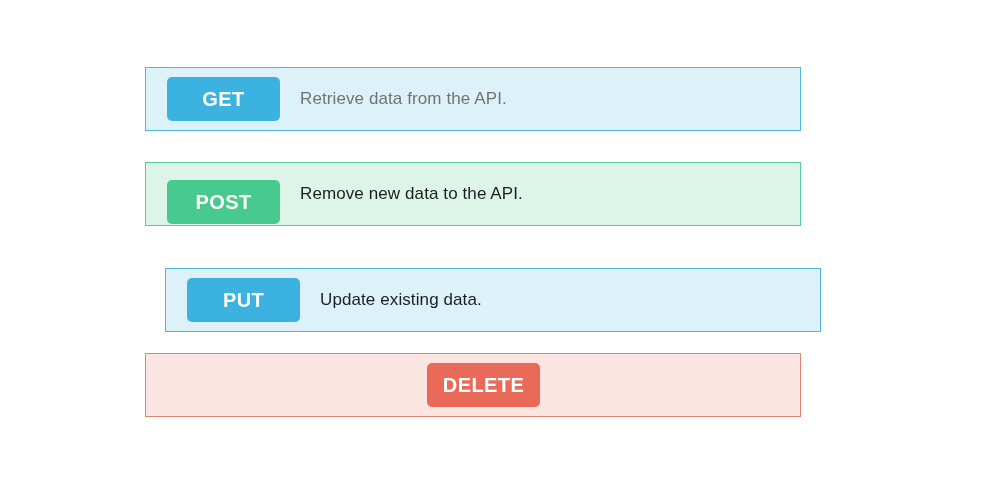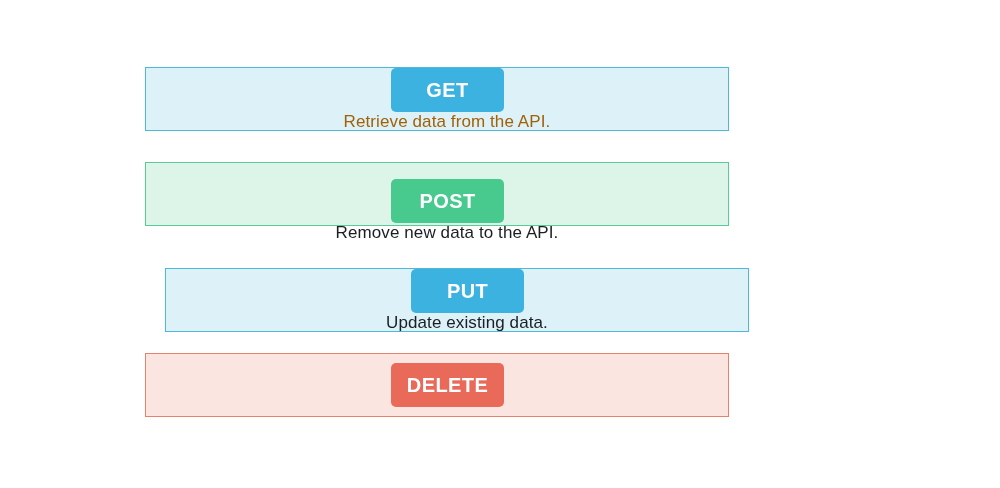--- a/index.html
+++ b/index.html
@@ -11,27 +11,26 @@
   .canvas {
     position: relative;
     width: 1000px;
     height: 488px;
     background: #ffffff;
     overflow: hidden;
   }
   .row {
     position: absolute;
     left: 145px;
-    width: 584px;
+    width: 656px;
     height: 64px;
     box-sizing: border-box;
     border: 1.5px solid transparent;
     display: flex;
     align-items: center;
-    flex-direction: column;
   }
   .row-1 { top: 67px; }
   .row-2 { top: 162px; }
   .row-3 { top: 268px; margin-left: 20px; }
   .row-4 { top: 353px; justify-content: center; }
   .badge {
     flex: 0 0 auto;
     margin-left: 21px;
     width: 113px;
     height: 44px;
@@ -53,21 +52,21 @@
     letter-spacing: 0.1px;
   }
 </style>
 </head>
 <body>
 
 <div class="canvas" style="background: rgb(255, 255, 255);">
 
   <div class="row row-1" style="background: rgb(221, 241, 249); border-color: rgb(79, 184, 214);">
     <span class="badge" style="background: rgb(59, 178, 224); color: rgb(255, 255, 255);">GET</span>
-    <span class="desc" style="color: #a16207;">Retrieve data from the API.</span>
+    <span class="desc" style="color: #737373;">Retrieve data from the API.</span>
   </div>
 
   <div class="row row-2" style="background: rgb(221, 244, 232); border-color: rgb(88, 204, 151);">
     <span class="badge" style="background: rgb(72, 201, 141); color: rgb(255, 255, 255); margin-top: 16px;">POST</span>
     <span class="desc" style="color: rgb(27, 31, 35);">Remove new data to the API.</span>
   </div>
 
   <div class="row row-3" style="background: rgb(221, 241, 249); border-color: rgb(79, 184, 214);">
     <span class="badge" style="background: rgb(59, 178, 224); color: rgb(255, 255, 255);">PUT</span>
     <span class="desc" style="color: rgb(27, 31, 35);">Update existing data.</span>

